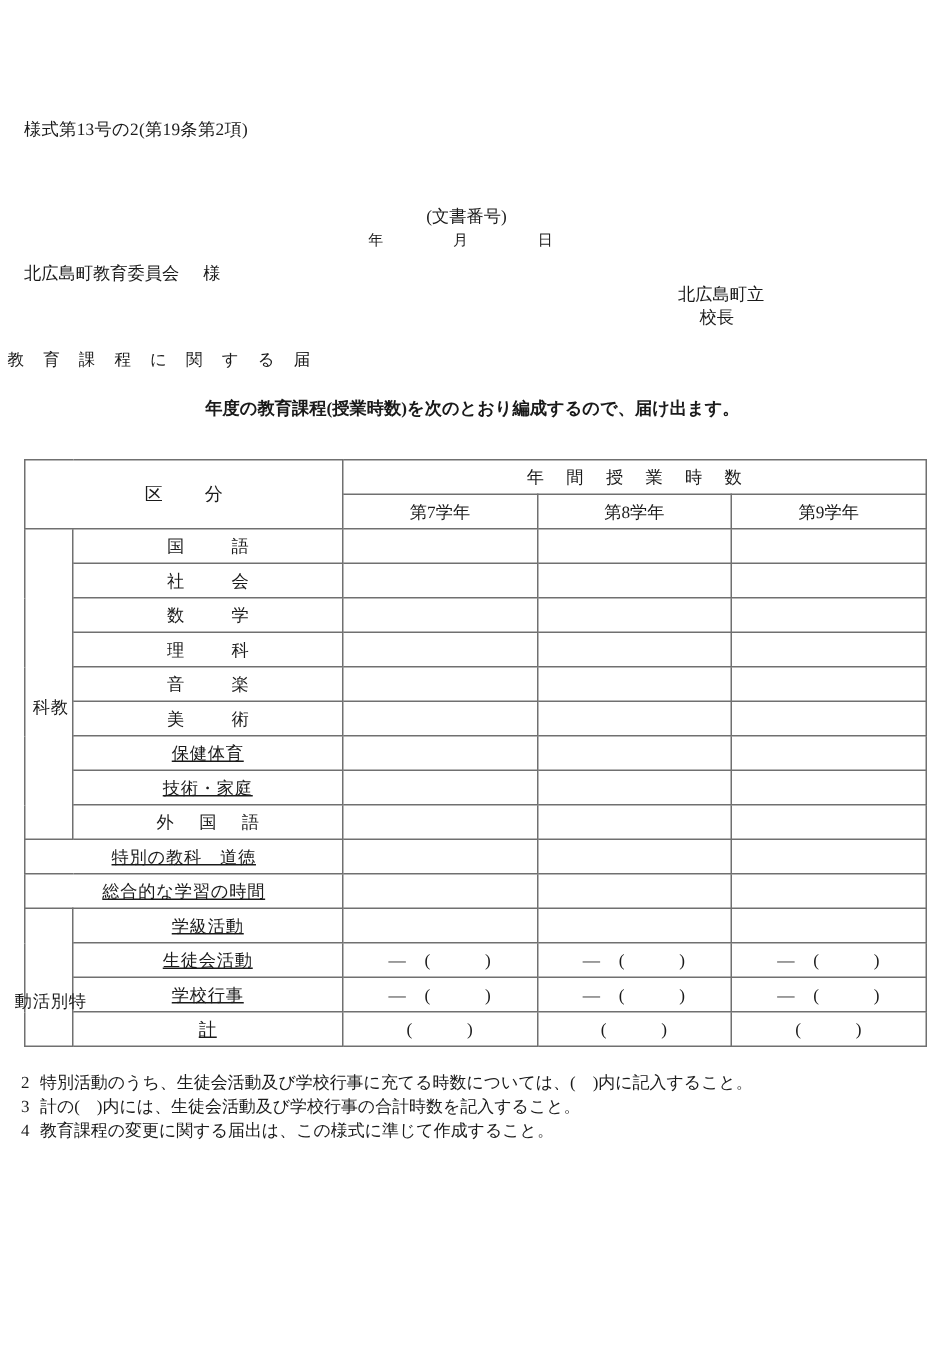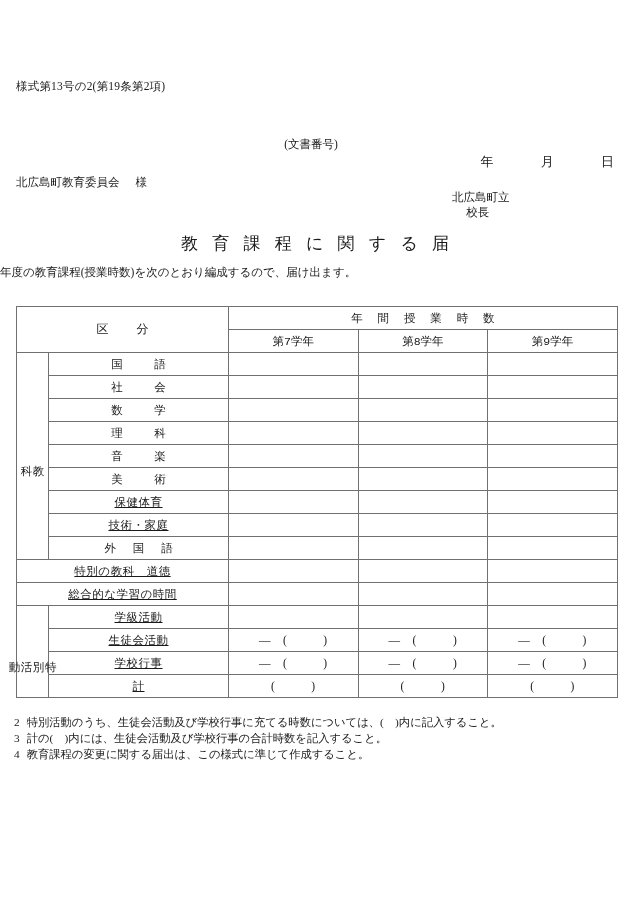--- a/index.html
+++ b/index.html
@@ -46,22 +46,22 @@
     top: 137px;
     width: 622px;
     text-align: center;
     font-size: 11.5px;
   }
   .date-line {
     position: absolute;
     left: 0;
     top: 153px;
     width: 622px;
-    text-align: right;
-    font-size: 13px;
+    text-align: center;
+    font-size: 10px;
   }
   .date-line .d-y { margin-right: 44px; }
   .date-line .d-m { margin-right: 44px; }
   .date-line .d-d { margin-right: 8px; }
 
   .addressee {
     position: absolute;
     left: 16px;
     top: 175px;
     font-size: 11.5px;
@@ -81,33 +81,33 @@
     display: block;
     text-align: center;
     padding-right: 6px;
   }
 
   .doc-title {
     position: absolute;
     left: 0;
     top: 232px;
     width: 630px;
-    text-align: center;
-    font-size: 17px;
+    font-size: 11px;
     letter-spacing: 5px;
     text-indent: 5px;
   }
 
   .intro {
     position: absolute;
     left: 0;
     top: 265px;
     width: 630px;
-    text-align: left;
-    font-size: 11.5px;
+    text-align: center;
+    font-size: 11.5px;
+    font-weight: bold;
   }
 
   
   .tbl {
     position: absolute;
     left: 16px;
     top: 306px;
     width: 601px;
     border-collapse: collapse;
     table-layout: fixed;
@@ -131,21 +131,21 @@
     letter-spacing: 8px;
     text-indent: 8px;
     font-size: 12px;
   }
   .hdr-nenkan {
     height: 24px;
     letter-spacing: 6px;
     text-indent: 6px;
     font-size: 11.5px;
   }
-  .hdr-grade { height: 23px; font-size: 11.5px; font-family: Liberation Mono, monospace; }
+  .hdr-grade { height: 23px; font-size: 11.5px; }
 
   .vert-label {
     writing-mode: vertical-rl;
     text-orientation: upright;
     letter-spacing: 0px;
     line-height: 1;
     font-size: 11.5px;
     white-space: nowrap;
     padding: 0;
   }

